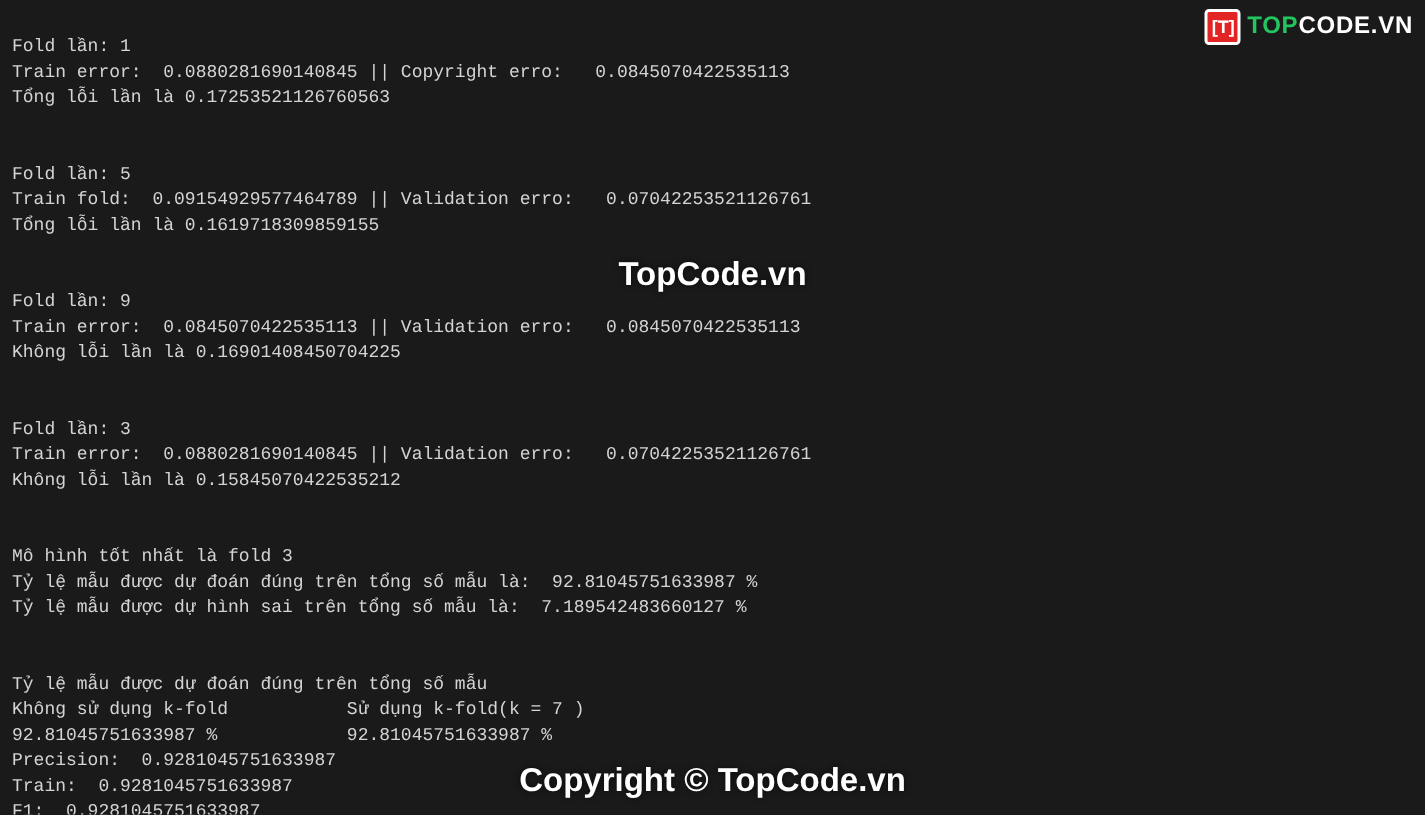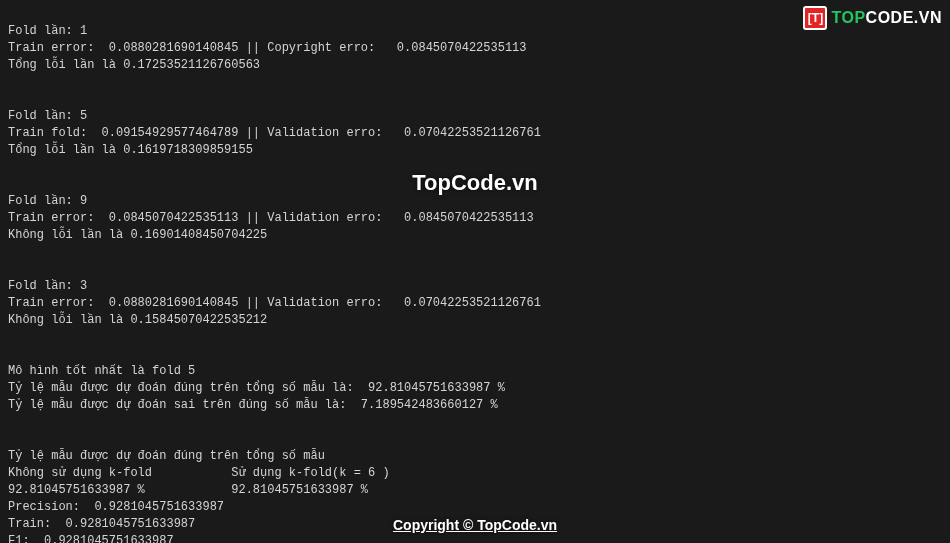--- a/index.html
+++ b/index.html
@@ -30,26 +30,25 @@
     color: #ffffff;
     pointer-events: none;
     text-shadow: 0 0 4px rgba(0,0,0,0.6);
   }
   .watermark-bottom {
     position: absolute;
     left: 50%;
     bottom: 10px;
     transform: translateX(-50%);
     font-family: Arial, sans-serif;
-    font-size: 14px;
+    font-size: 22px;
     font-weight: bold;
     color: #ffffff;
     pointer-events: none;
     text-shadow: 0 0 4px rgba(0,0,0,0.6);
-    text-decoration: underline;
   }
   .logo-badge {
     position: absolute;
     top: 6px;
     right: 8px;
     display: flex;
     align-items: center;
     gap: 4px;
     pointer-events: none;
   }
@@ -93,27 +92,27 @@
 <span>Fold lần: 9</span>
 <span>Train error:  0.0845070422535113 || Validation erro:   0.0845070422535113</span>
 <span>Không lỗi lần là 0.16901408450704225</span>
 <span></span>
 <span></span>
 <span>Fold lần: 3</span>
 <span>Train error:  0.0880281690140845 || Validation erro:   0.07042253521126761</span>
 <span>Không lỗi lần là 0.15845070422535212</span>
 <span></span>
 <span></span>
-<span>Mô hình tốt nhất là fold 5</span>
+<span>Mô hình tốt nhất là fold 3</span>
 <span>Tỷ lệ mẫu được dự đoán đúng trên tổng số mẫu là:  92.81045751633987 %</span>
-<span>Tỷ lệ mẫu được dự đoán sai trên đúng số mẫu là:  7.189542483660127 %</span>
+<span>Tỷ lệ mẫu được dự hình sai trên tổng số mẫu là:  7.189542483660127 %</span>
 <span></span>
 <span></span>
 <span>Tỷ lệ mẫu được dự đoán đúng trên tổng số mẫu</span>
-<span>Không sử dụng k-fold           Sử dụng k-fold(k = 6 )</span>
+<span>Không sử dụng k-fold           Sử dụng k-fold(k = 7 )</span>
 <span>92.81045751633987 %            92.81045751633987 %</span>
 <span>Precision:  0.9281045751633987</span>
 <span>Train:  0.9281045751633987</span>
 <span>F1:  0.9281045751633987</span>
 
 </div>
 
 <div class="watermark-center">TopCode.vn</div>
 <div class="watermark-bottom">Copyright © TopCode.vn</div>
 

